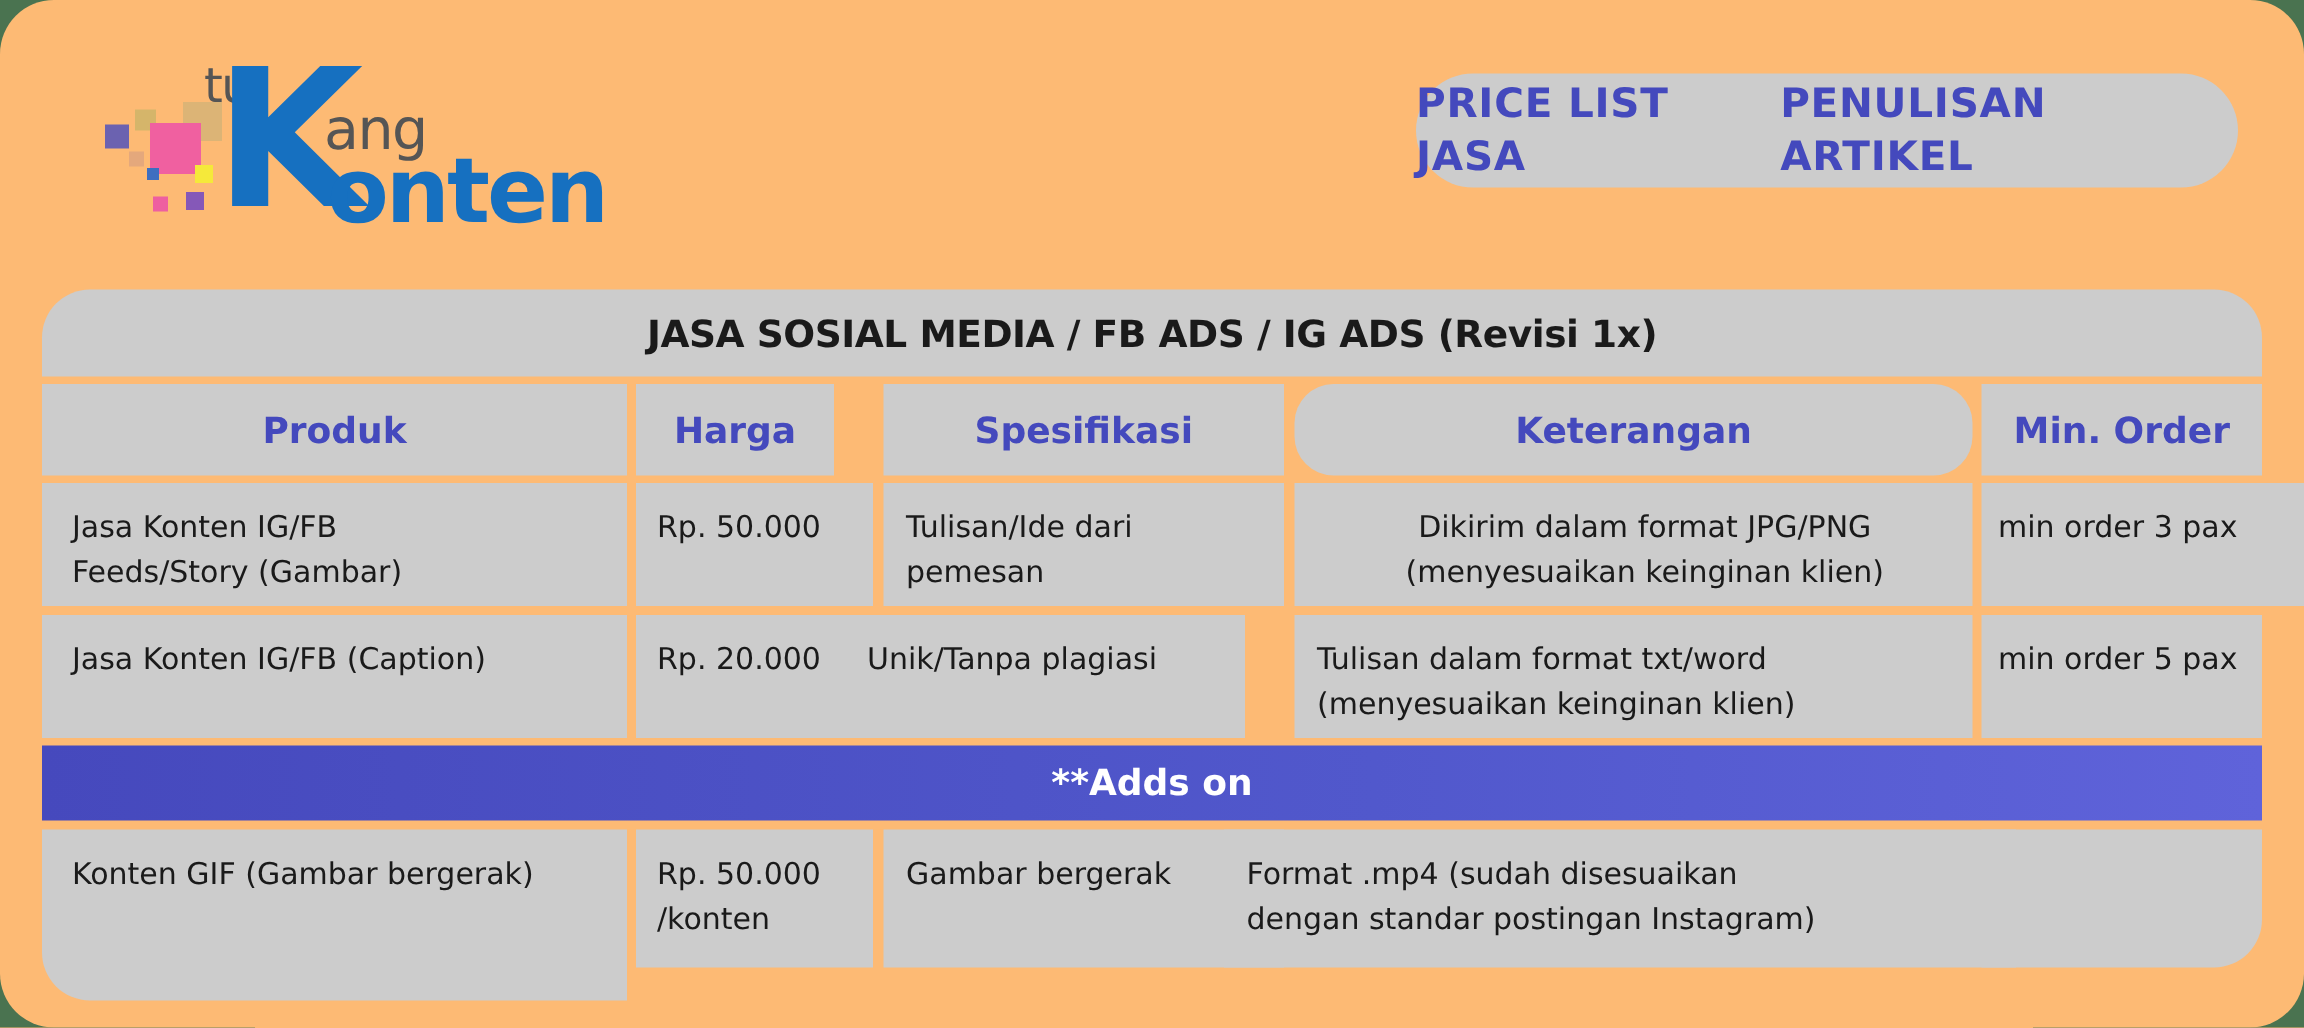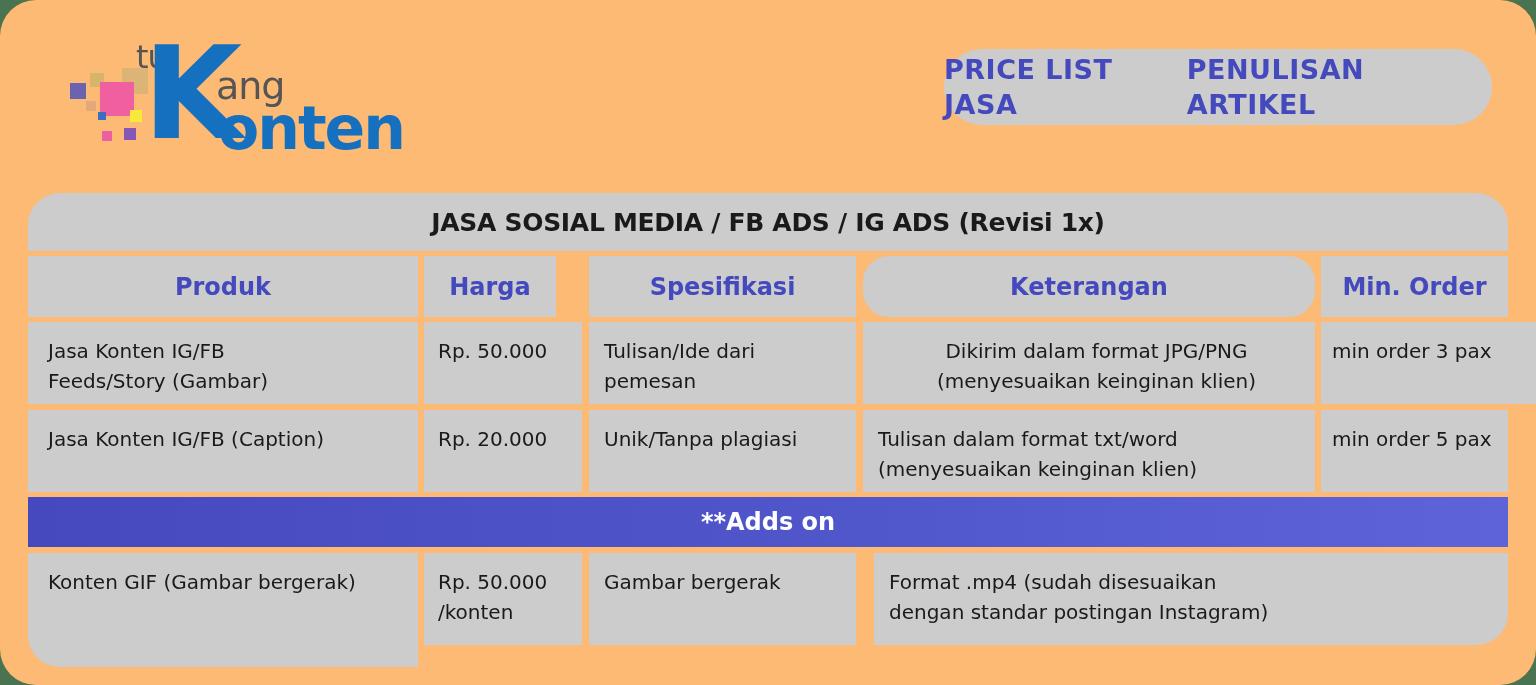--- a/index.html
+++ b/index.html
@@ -109,21 +109,21 @@
     <div class="cell dcell" style="left:1293px;top:129px;width:221px;height:82px;padding-left:11px;">
       <span class="line">min order 3 pax</span>
     </div>
 
     <div class="cell dcell" style="left:0;top:217px;width:390px;height:82px;">
       <span class="line">Jasa Konten IG/FB (Caption)</span>
     </div>
     <div class="cell dcell" style="left:396px;top:217px;width:158px;height:82px;padding-left:14px;">
       <span class="line">Rp. 20.000</span>
     </div>
-    <div class="cell dcell" style="left:561px;top:217px;width:267px;height:82px;padding-left:15px;">
+    <div class="cell dcell" style="left:535px;top:217px;width:267px;height:82px;padding-left:15px;">
       <span class="line">Unik/Tanpa plagiasi</span>
     </div>
     <div class="cell dcell" style="left:835px;top:217px;width:452px;height:82px;padding-left:15px;">
       <span class="line">Tulisan dalam format txt/word</span>
       <span class="line">(menyesuaikan keinginan klien)</span>
     </div>
     <div class="cell dcell" style="left:1293px;top:217px;width:187px;height:82px;padding-left:11px;">
       <span class="line">min order 5 pax</span>
     </div>
 
@@ -132,21 +132,21 @@
     <div class="cell dcell" style="left:0;top:360px;width:390px;height:114px;border-bottom-left-radius:32px;">
       <span class="line">Konten GIF (Gambar bergerak)</span>
     </div>
     <div class="cell dcell" style="left:396px;top:360px;width:158px;height:92px;padding-left:14px;">
       <span class="line">Rp. 50.000</span>
       <span class="line">/konten</span>
     </div>
     <div class="cell dcell" style="left:561px;top:360px;width:267px;height:92px;padding-left:15px;">
       <span class="line">Gambar bergerak</span>
     </div>
-    <div class="cell dcell" style="left:846px;top:360px;width:528px;height:92px;padding-left:15px;">
+    <div class="cell dcell" style="left:788px;top:360px;width:528px;height:92px;padding-left:15px;">
       <span class="line">Format .mp4 (sudah disesuaikan</span>
       <span class="line">dengan standar postingan Instagram)</span>
     </div>
     <div class="cell dcell" style="left:1293px;top:360px;width:187px;height:92px;padding-left:11px;border-bottom-right-radius:32px;">
       <span class="line"></span>
     </div>
   </div>
 </div>
 
 </body></html>

